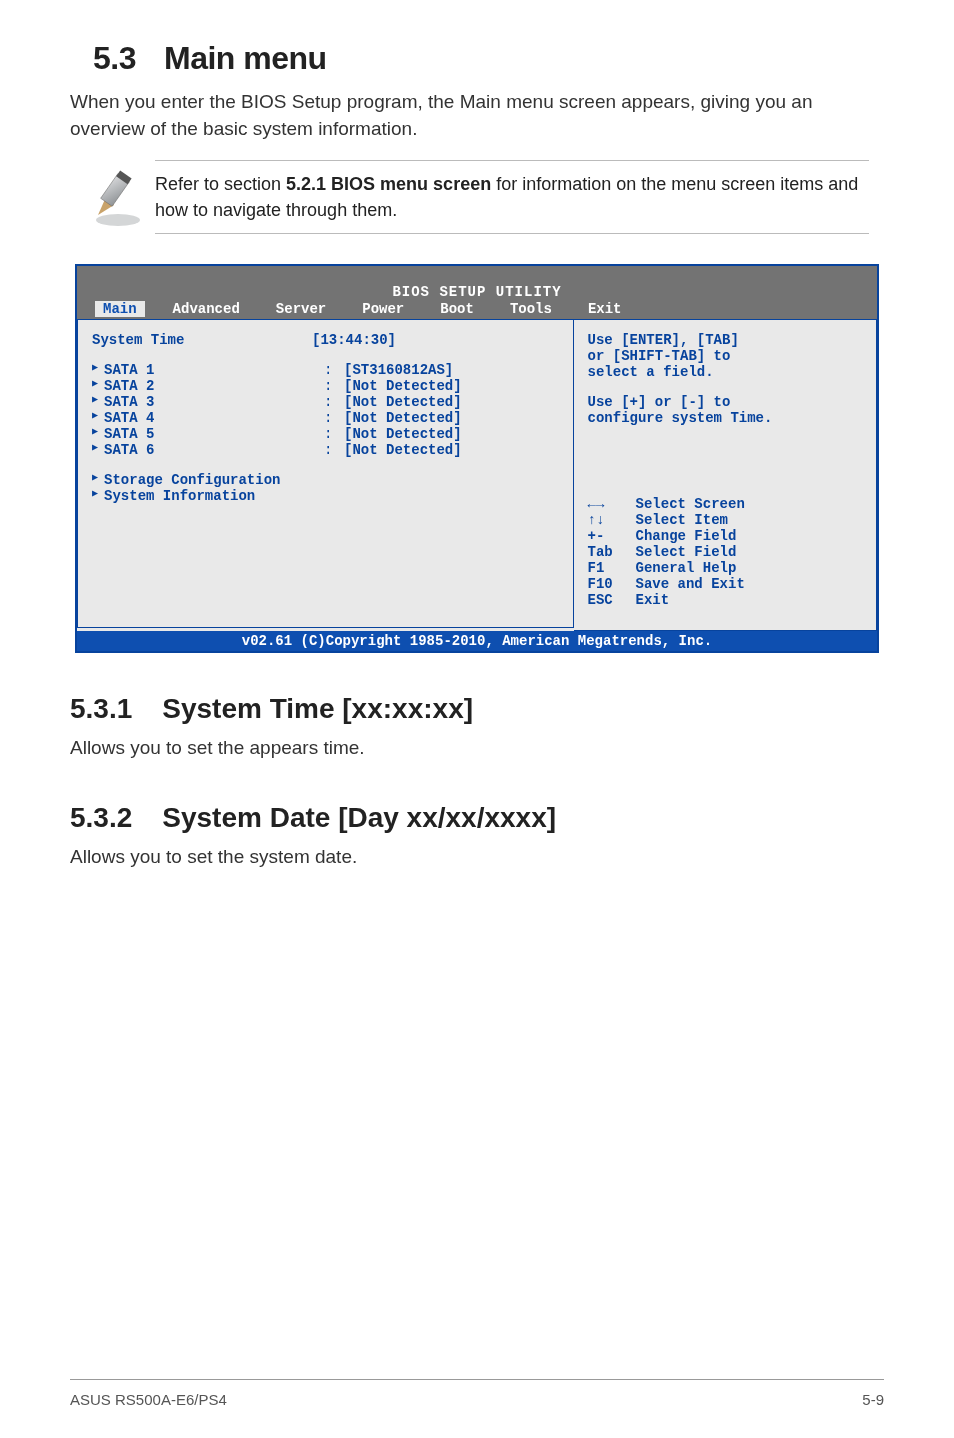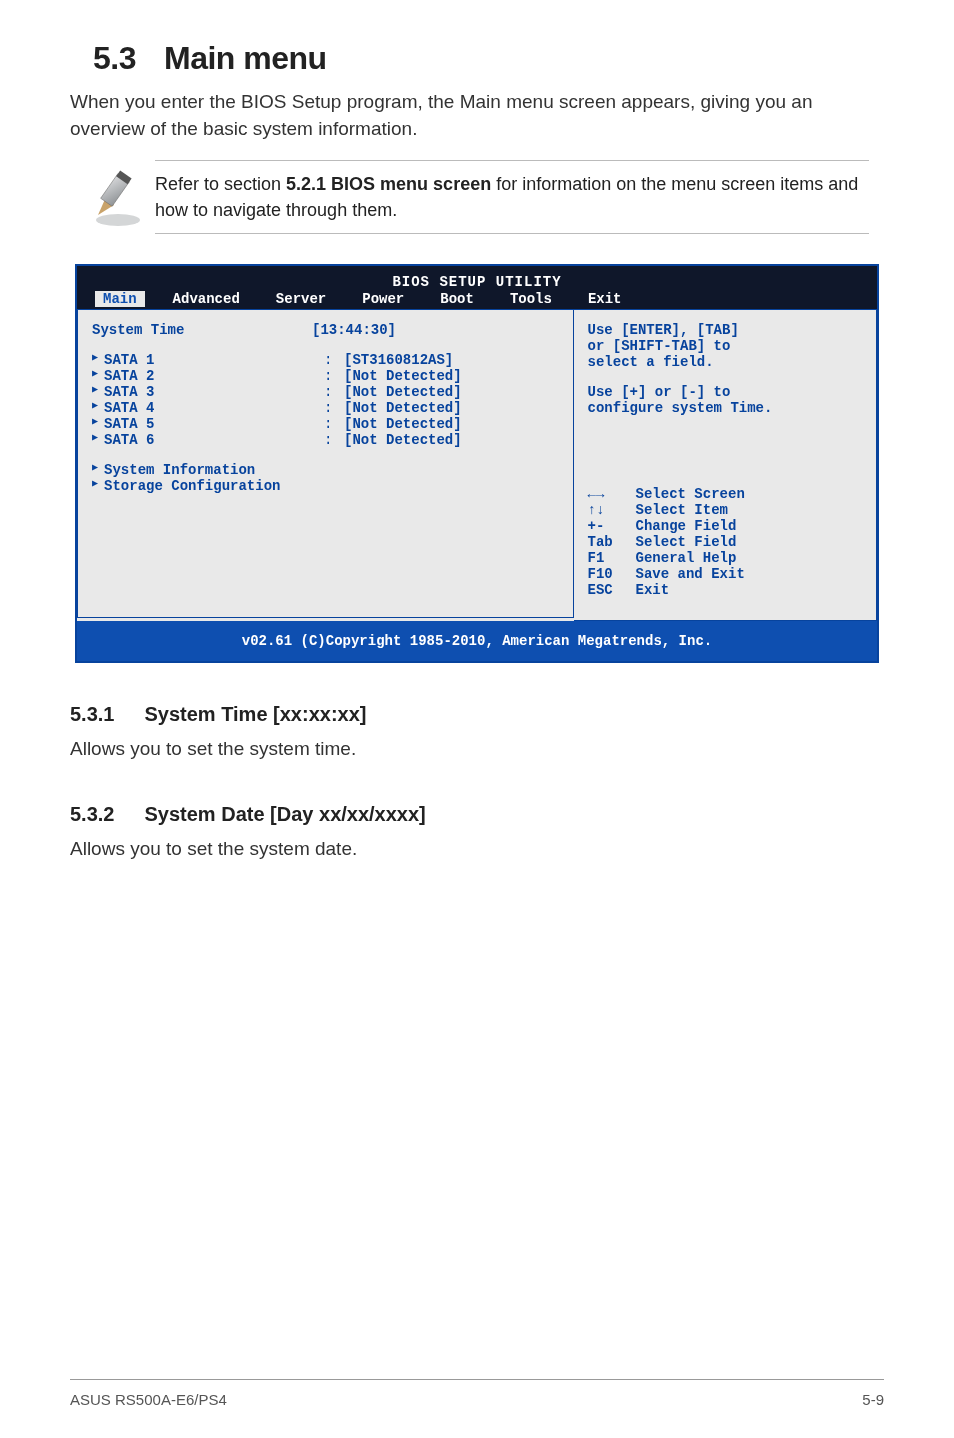--- a/index.html
+++ b/index.html
@@ -50,24 +50,24 @@
   
   .bios {
     margin: 30px 5px 0 5px;
     border: 2px solid #07439d;
     background: #e9e9e9;
     font-family: "Courier New", monospace;
     font-size: 14px;
     color: #07439d;
   }
   .bios-header {
-    background: #0f172a;
+    background: #737373;
     color: #fff;
     text-align: center;
-    padding-top: 8px;
+    padding-top: 18px;
     font-weight: bold;
   }
   .bios-title { letter-spacing: 1px; }
   .bios-tabs {
     display: flex;
     gap: 16px;
     padding: 1px 18px 2px 18px;
     font-weight: bold;
   }
   .bios-tab { padding: 0 20px 0 0; }
@@ -108,25 +108,25 @@
     top: -1px;
   }
   .bios-spacer { height: 14px; }
   .help-row { display:flex; font-weight:bold; }
   .help-key { width: 48px; }
   .bios-footer {
     background: #0e4fb0;
     color: #fff;
     text-align: center;
     font-weight: bold;
-    padding: 12px 0;
+    padding: 2px 0;
   }
 
   h2.subsection {
-    font-size: 20px;
+    font-size: 28px;
     font-weight: bold;
     margin: 40px 0 10px 0;
   }
   h2.subsection .num { display:inline-block; margin-right: 30px; }
 
   .footer {
     position: absolute;
     bottom: 30px;
     left: 70px;
     right: 70px;
@@ -190,22 +190,22 @@
           <span class="bios-val">[13:44:30]</span>
         </div>
         <div class="bios-spacer"></div>
         <div class="bios-row tri"><span class="bios-label">SATA 1</span><span class="bios-colon">:  </span><span class="bios-val">[ST3160812AS]</span></div>
         <div class="bios-row tri"><span class="bios-label">SATA 2</span><span class="bios-colon">:  </span><span class="bios-val">[Not Detected]</span></div>
         <div class="bios-row tri"><span class="bios-label">SATA 3</span><span class="bios-colon">:  </span><span class="bios-val">[Not Detected]</span></div>
         <div class="bios-row tri"><span class="bios-label">SATA 4</span><span class="bios-colon">:  </span><span class="bios-val">[Not Detected]</span></div>
         <div class="bios-row tri"><span class="bios-label">SATA 5</span><span class="bios-colon">:  </span><span class="bios-val">[Not Detected]</span></div>
         <div class="bios-row tri"><span class="bios-label">SATA 6</span><span class="bios-colon">:  </span><span class="bios-val">[Not Detected]</span></div>
         <div class="bios-spacer"></div>
+        <div class="bios-row tri"><span class="bios-val">Storage Configuration</span></div>
         <div class="bios-row tri"><span class="bios-val">System Information</span></div>
-        <div class="bios-row tri"><span class="bios-val">Storage Configuration</span></div>
       </div>
       <div class="bios-right">
         <div style="font-weight:bold;"><span>Use [ENTER], [TAB]</span></div>
         <div style="font-weight:bold;"><span>or [SHIFT-TAB] to</span></div>
         <div style="font-weight:bold;"><span>select a field.</span></div>
         <div style="height:14px;"></div>
         <div style="font-weight:bold;"><span>Use [+] or [-] to</span></div>
         <div style="font-weight:bold;"><span>configure system Time.</span></div>
         <div style="height:70px;"></div>
         <div class="help-row">
@@ -238,21 +238,21 @@
           </div>
         <div style="height:10px;"></div>
       </div>
     </div>
     <div class="bios-footer">v02.61 (C)Copyright 1985-2010, American Megatrends, Inc.</div>
   </div>
 
   <h2 class="subsection">
     <span class="num">5.3.1</span><span>System Time [xx:xx:xx]</span>
   </h2>
-  <p class="body">Allows you to set the system time.</p>
+  <p class="body">Allows you to set the appears time.</p>
 
   <h2 class="subsection">
     <span class="num">5.3.2</span><span>System Date [Day xx/xx/xxxx]</span>
   </h2>
   <p class="body">Allows you to set the system date.</p>
 </div>
 
 <div class="footer">
   <span>ASUS RS500A-E6/PS4</span>
   <span>5-9</span>

